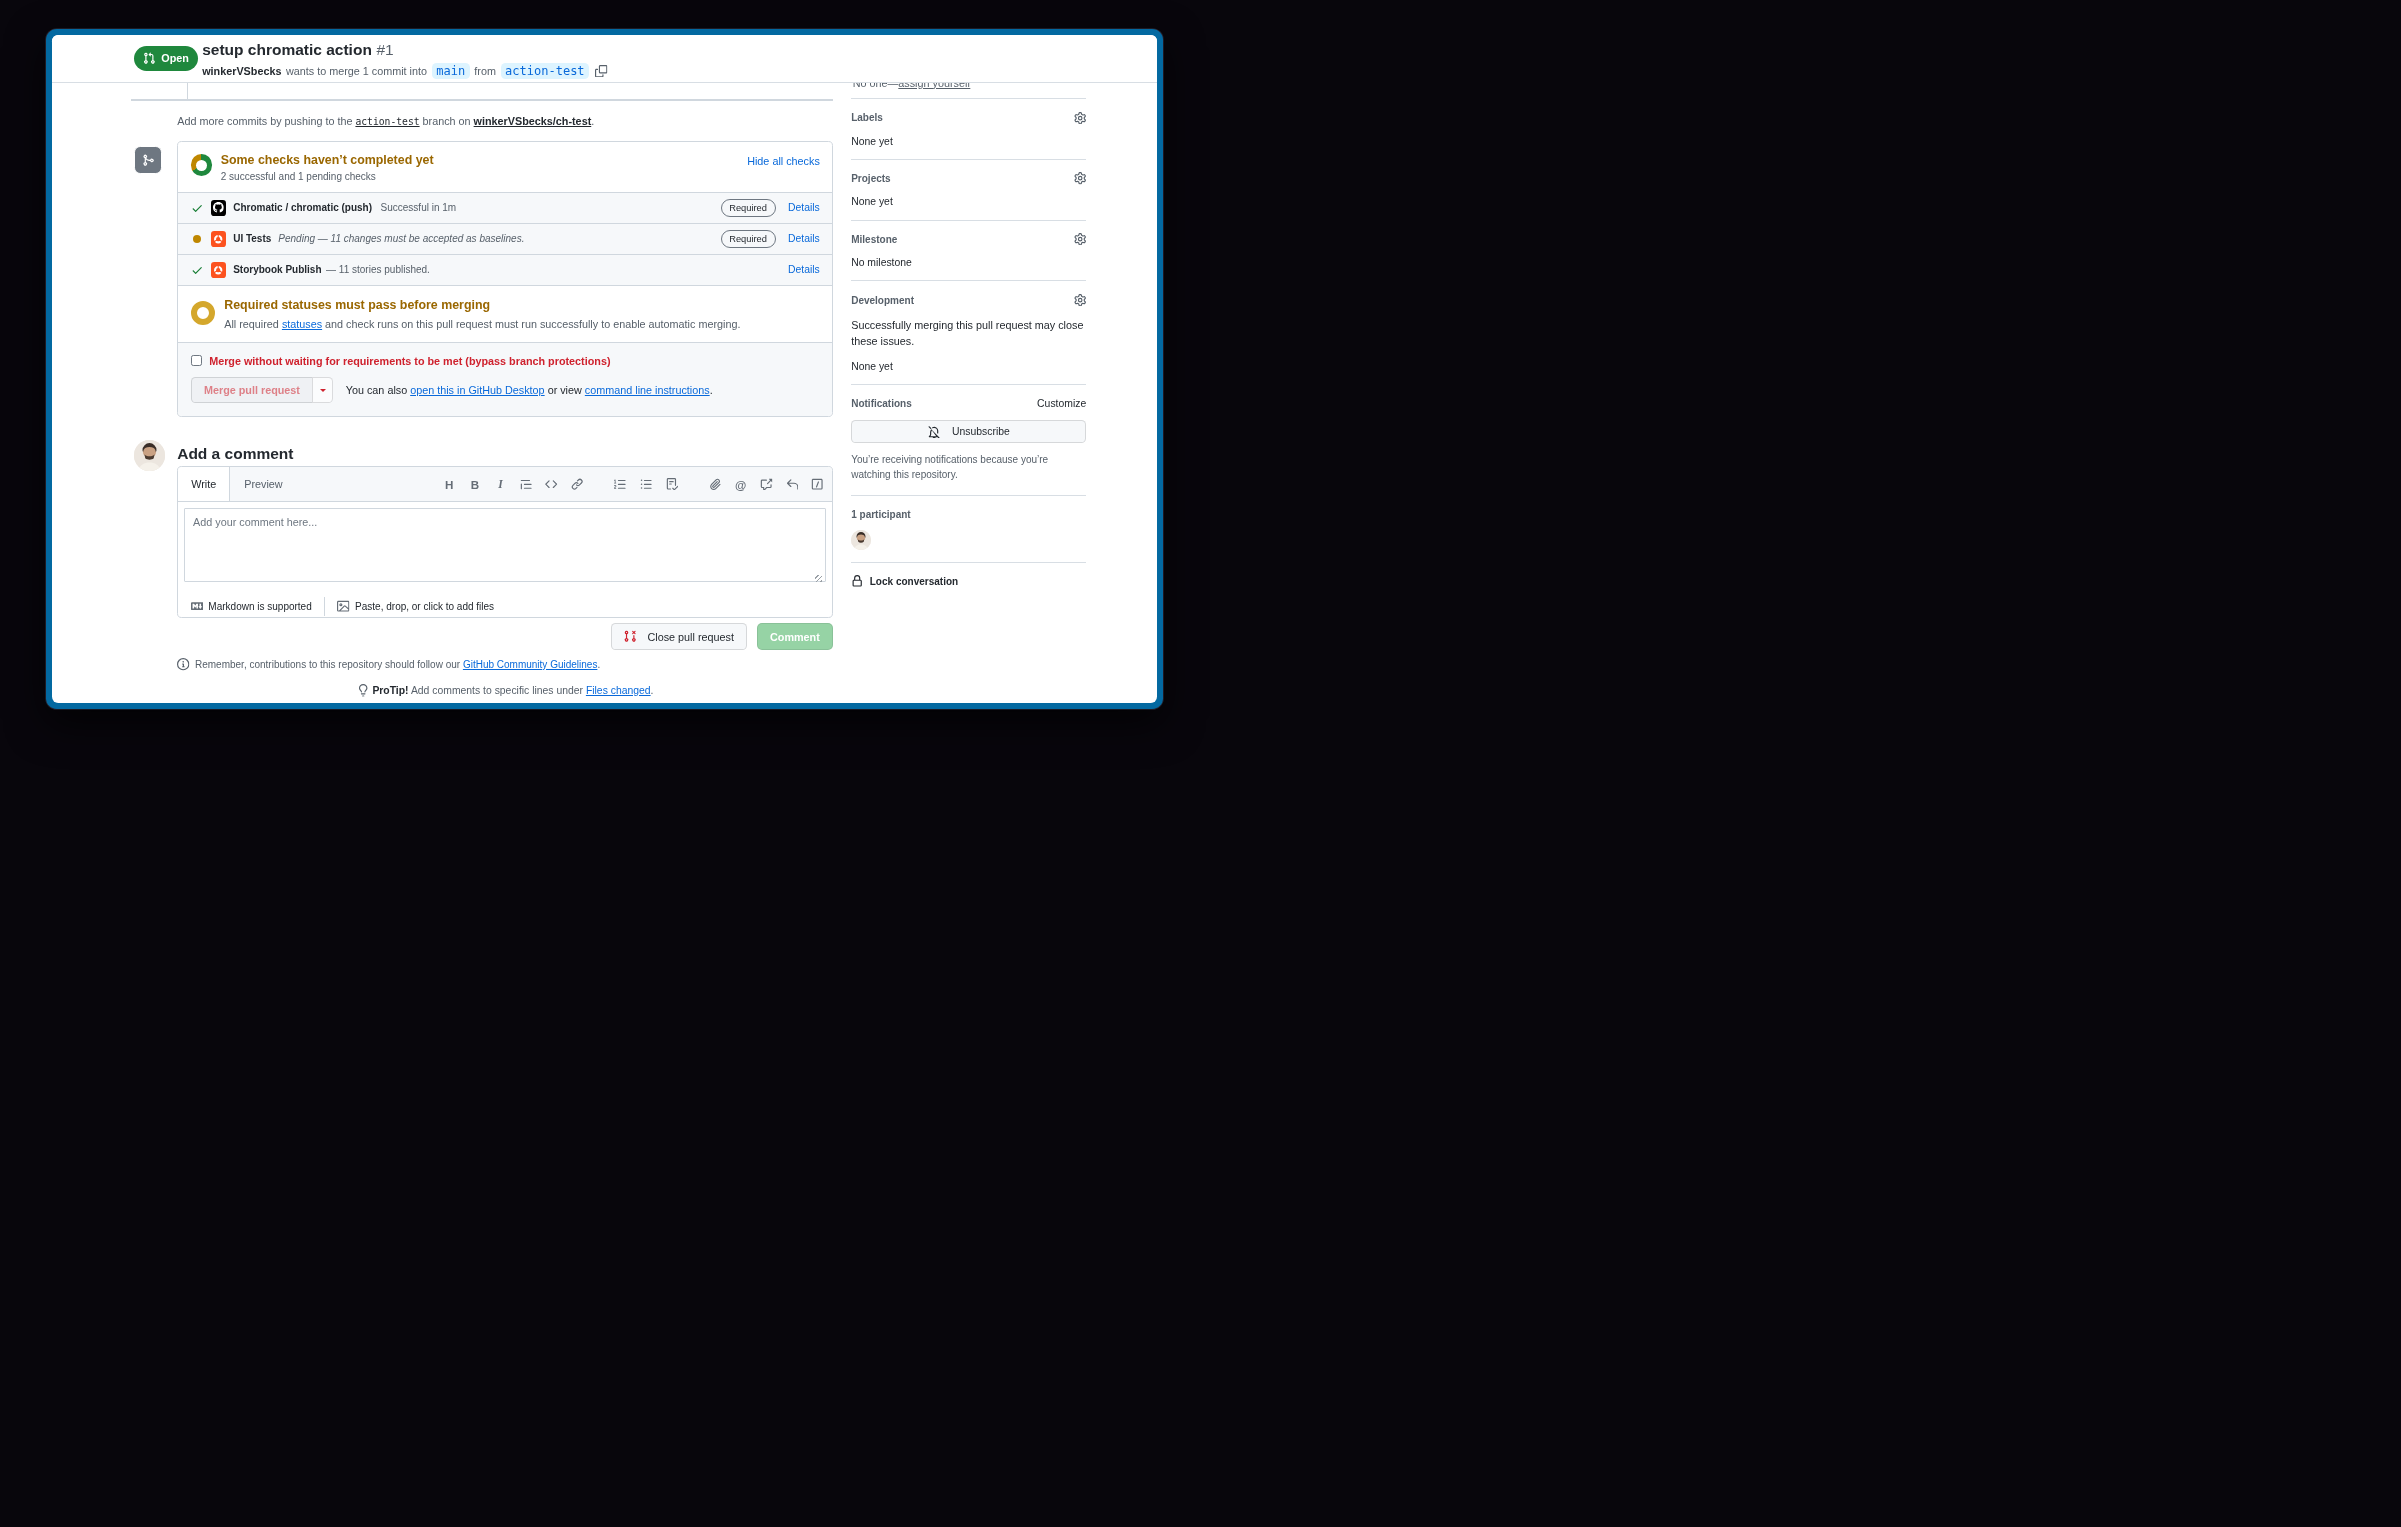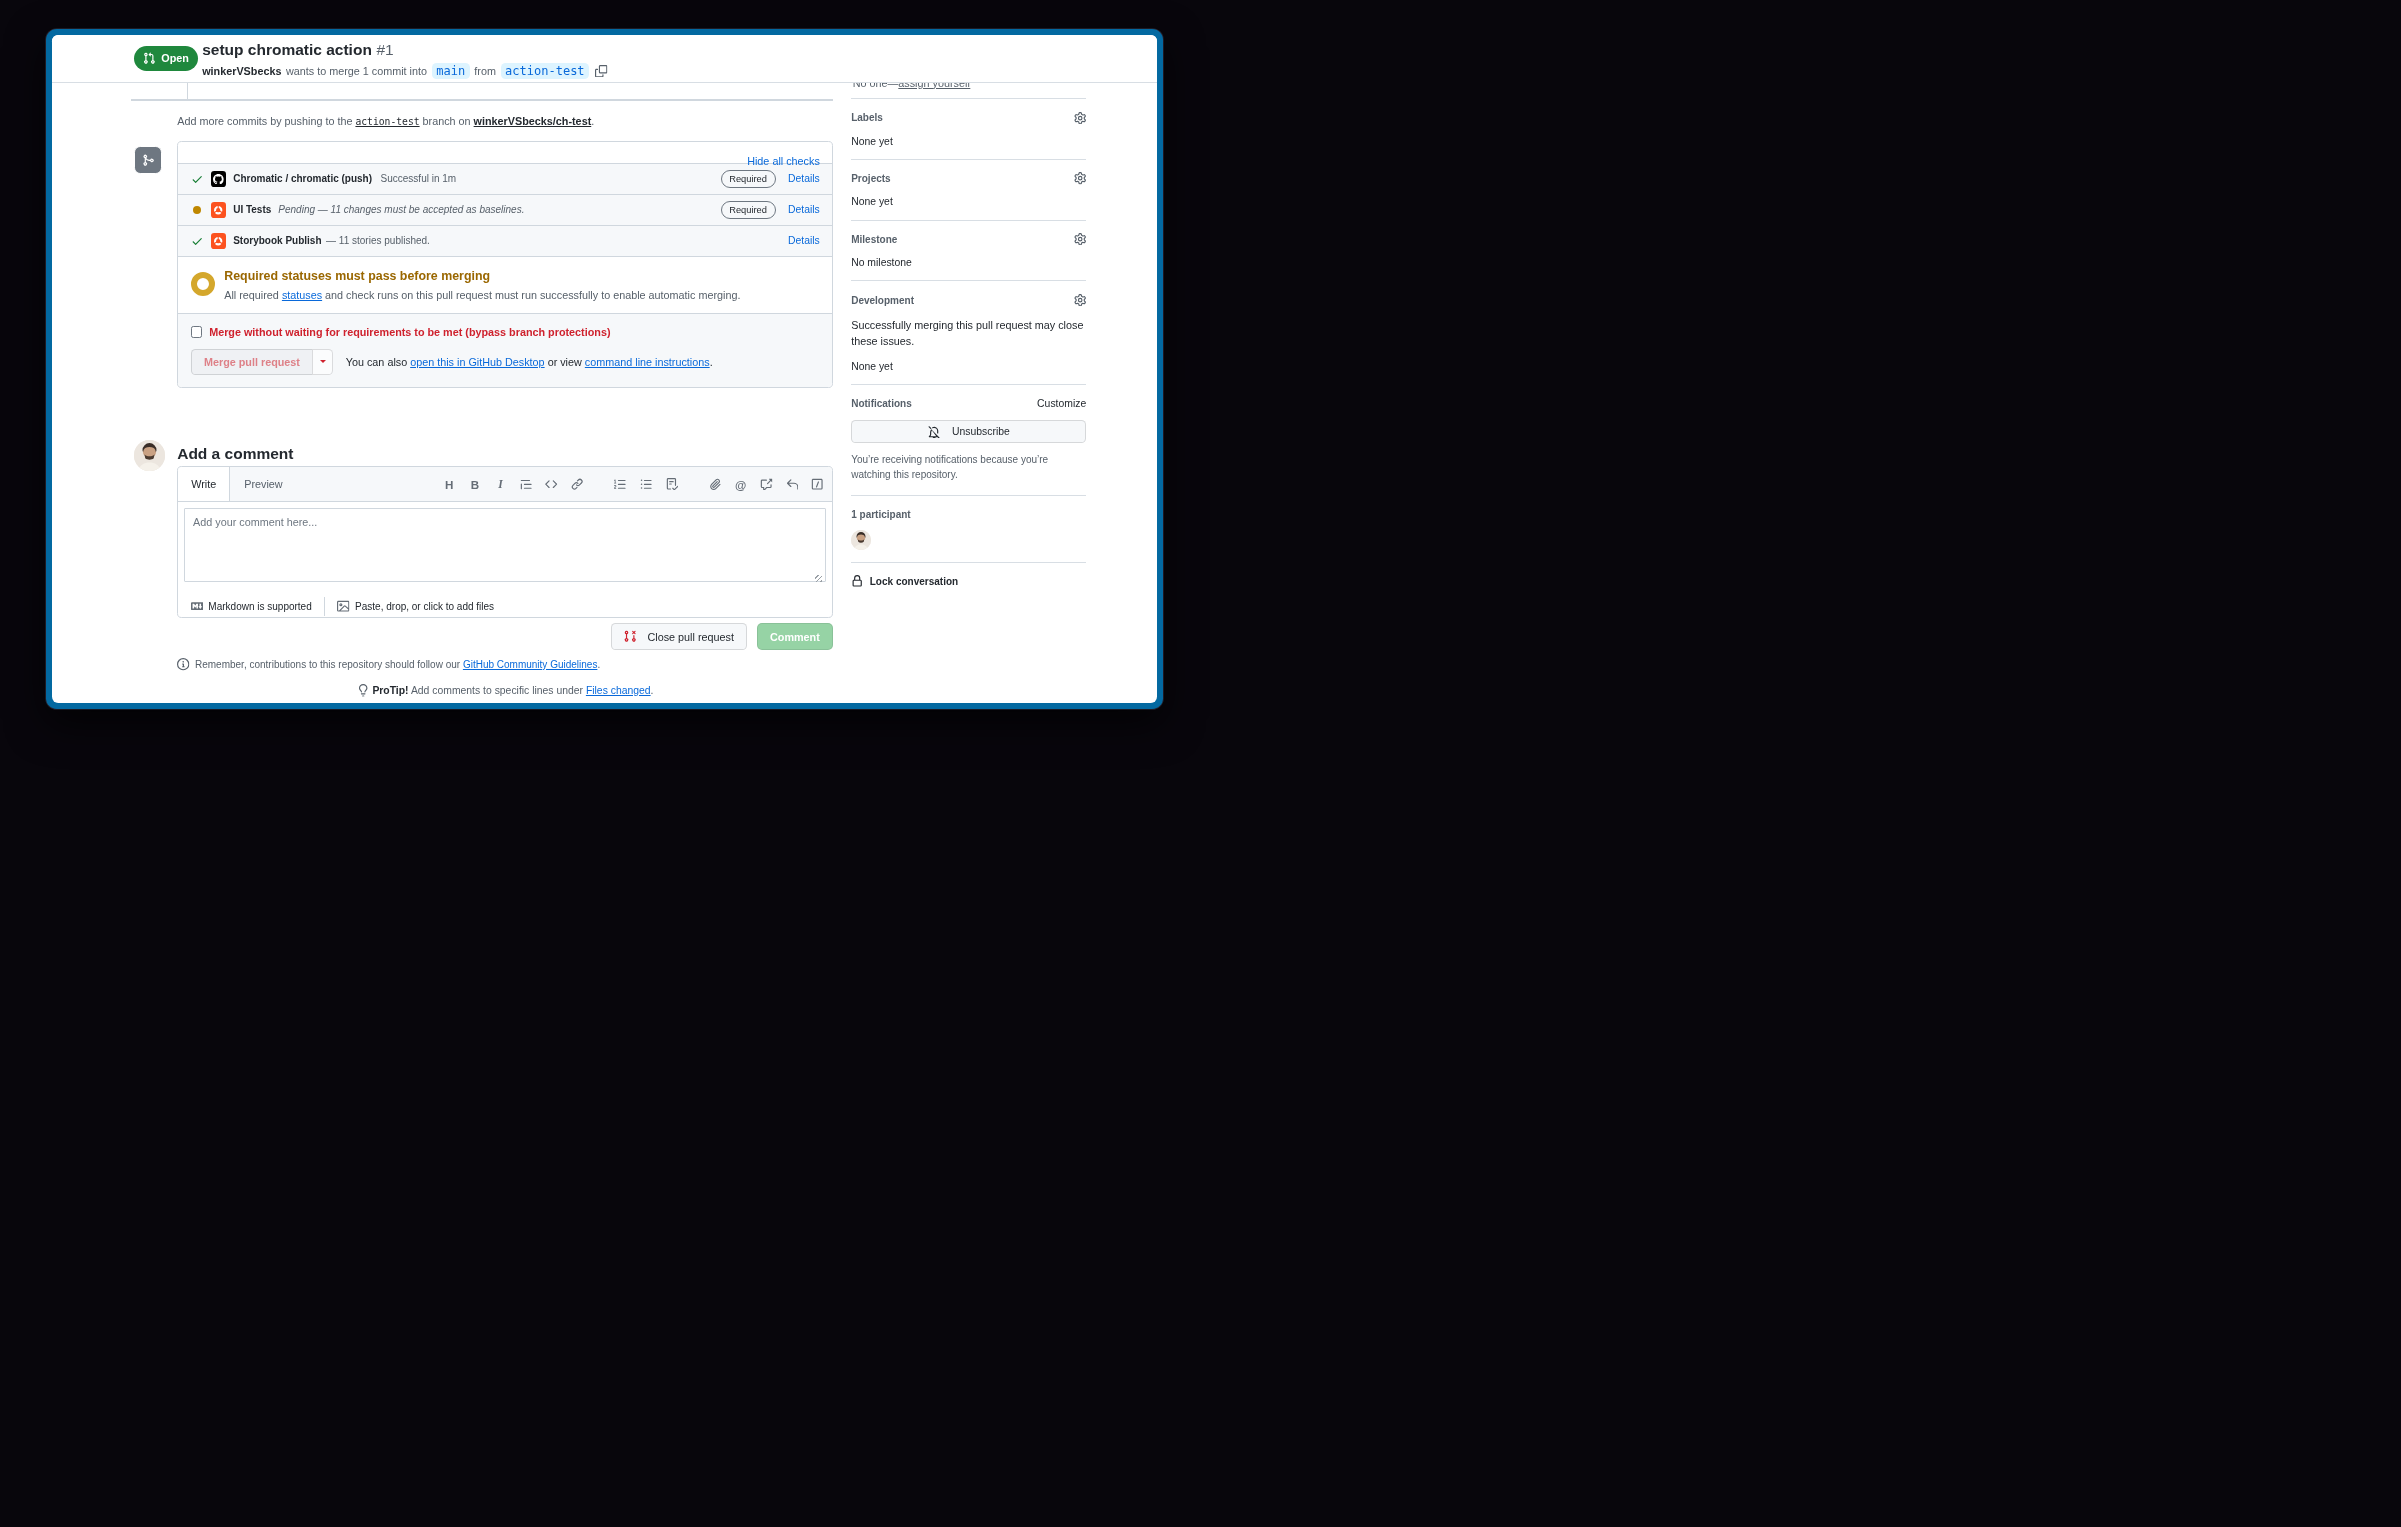--- a/index.html
+++ b/index.html
@@ -258,20 +258,27 @@
     </p>
 
     <div class="timeline-badge">
       <svg class="oct" viewBox="0 0 16 16" width="12.4" height="12.4">
           <use href="#i-merge"></use>
         </svg>
     </div>
 
     <section class="checks-box">
       <div class="checks-summary">
+        <div class="summary-row">
+          <div class="donut"></div>
+          <div class="summary-text">
+            <div class="summary-title">Some checks haven’t completed yet</div>
+            <div class="summary-sub">2 successful and 1 pending checks</div>
+          </div>
+        </div>
         <span class="hide-checks">Hide all checks</span>
       </div>
 
       <div class="check-row">
         <span class="st-ic ok">
             <svg class="oct" viewBox="0 0 16 16" width="12.4" height="12.4">
               <use href="#i-check"></use>
             </svg>
           </span>
         <span class="app-av app-gh">

